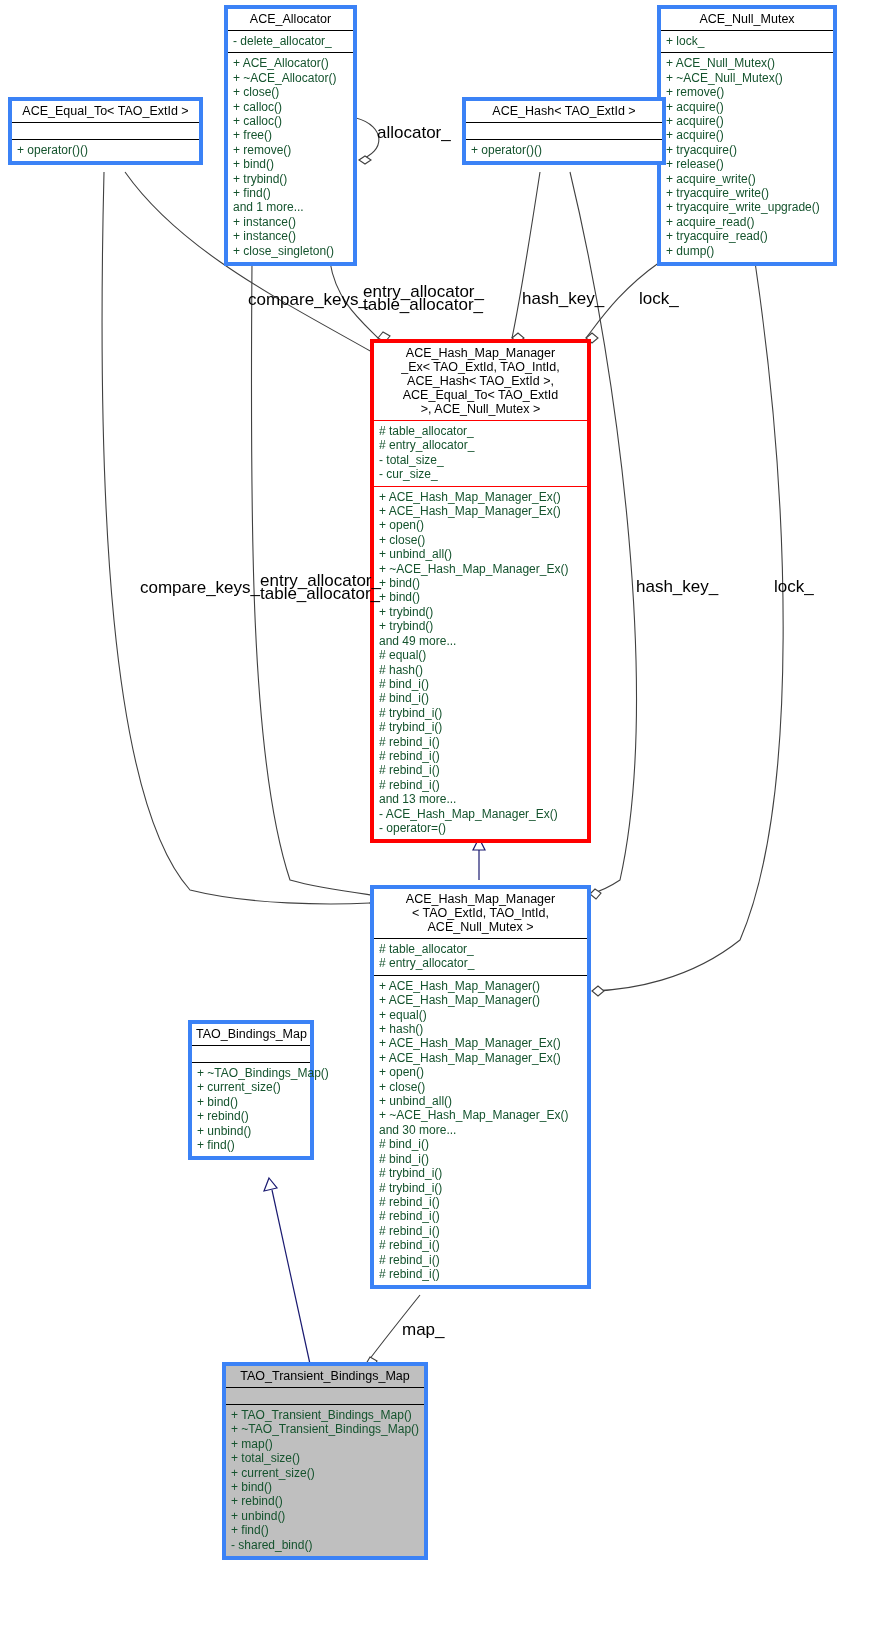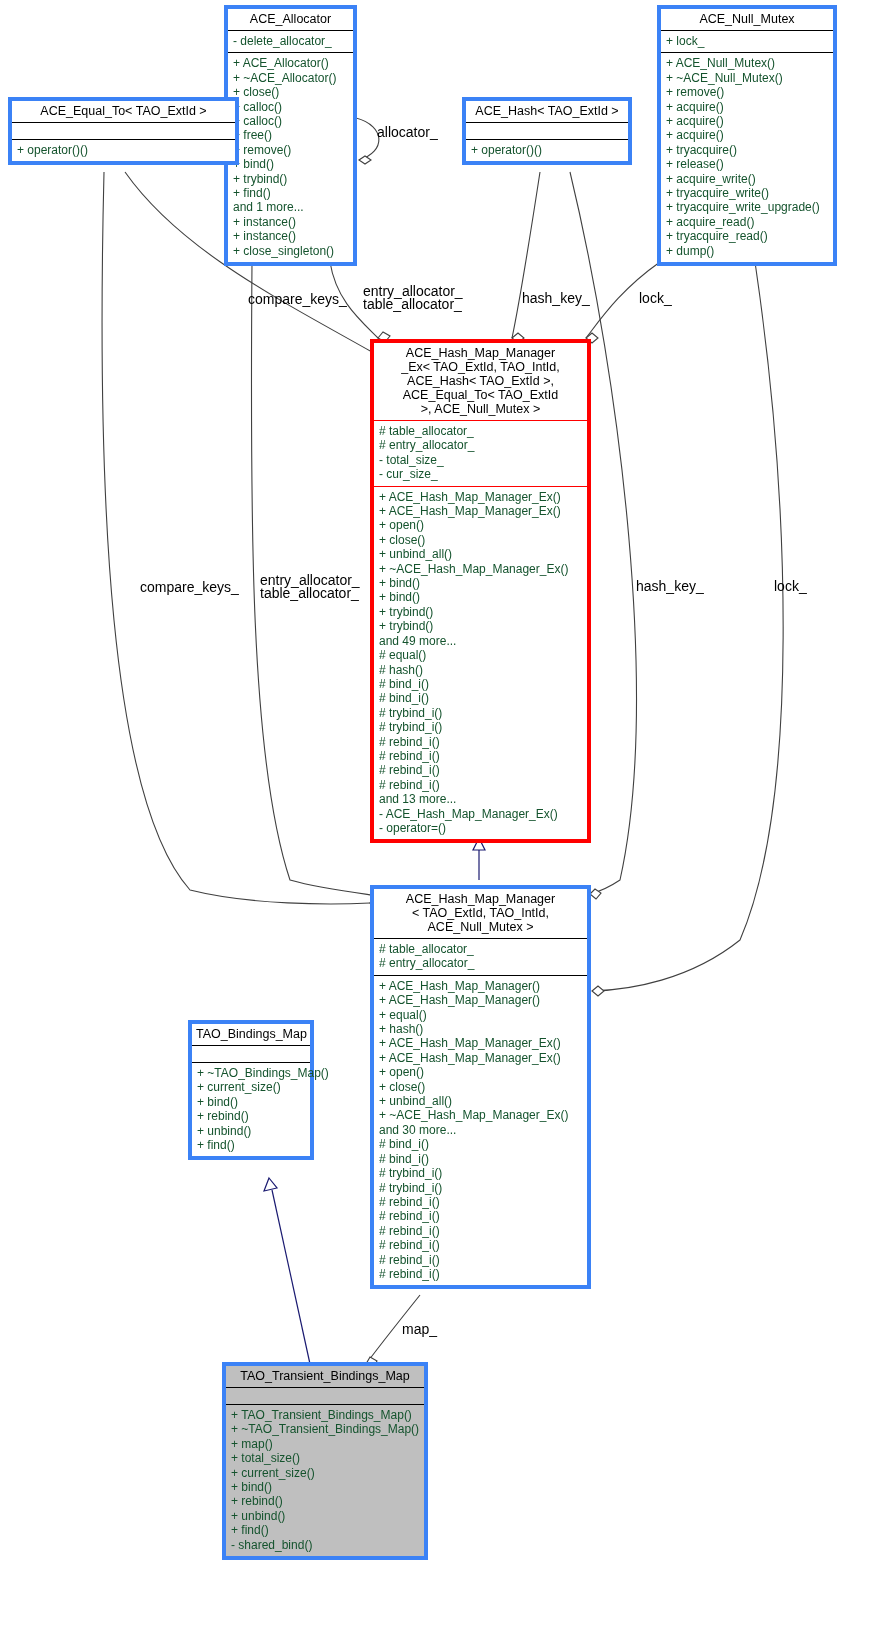--- a/index.html
+++ b/index.html
@@ -14,21 +14,21 @@
   .node.red{border-color:#ff0000;}
   .node.filled{background:#bfbfbf;}
   .node .title{font-size:12.5px;text-align:center;padding:3px 4px 4px 4px;
         line-height:14px;color:#000;white-space:pre-line;}
   .node .sep{height:1px;background:#000;}
   .node.red .sep{background:#ff0000;}
   .node .attrs,.node .ops{font-size:12px;line-height:14.4px;padding:3px 5px 4px 5px;color:#14532d;}
   .node .attrs.empty{height:16px;padding:0;}
   .node .row{white-space:nowrap;}
 
-  .elabel{position:absolute;font-size:14px;color:#000;line-height:13px;
+  .elabel{position:absolute;font-size:17px;color:#000;line-height:13px;
           white-space:pre-line;}
 </style>
 </head>
 <body>
 
 <div id="canvas">
 
   <svg class="edges" viewBox="0 0 875 1629" xmlns="http://www.w3.org/2000/svg">
     <g fill="none" stroke="#404040" stroke-width="1.1">
 
@@ -119,31 +119,31 @@
       <div class="row">+ release()</div>
       <div class="row">+ acquire_write()</div>
       <div class="row">+ tryacquire_write()</div>
       <div class="row">+ tryacquire_write_upgrade()</div>
       <div class="row">+ acquire_read()</div>
       <div class="row">+ tryacquire_read()</div>
       <div class="row">+ dump()</div>
     </div>
   </div>
 
-  <div class="node" style="left:8px;top:97px;width:231px;">
+  <div class="node" style="left:8px;top:97px;width:195px;">
     <div class="title">ACE_Equal_To&lt; TAO_ExtId &gt;</div>
     <div class="sep"></div>
     <div class="attrs empty"></div>
     <div class="sep"></div>
     <div class="ops">
       <div class="row">+ operator()()</div>
     </div>
   </div>
 
-  <div class="node" style="left:462px;top:97px;width:170px;">
+  <div class="node" style="left:462px;top:97px;width:204px;">
     <div class="title">ACE_Hash&lt; TAO_ExtId &gt;</div>
     <div class="sep"></div>
     <div class="attrs empty"></div>
     <div class="sep"></div>
     <div class="ops">
       <div class="row">+ operator()()</div>
     </div>
   </div>
 
   <div class="node red" style="left:370px;top:339px;width:221px;">

